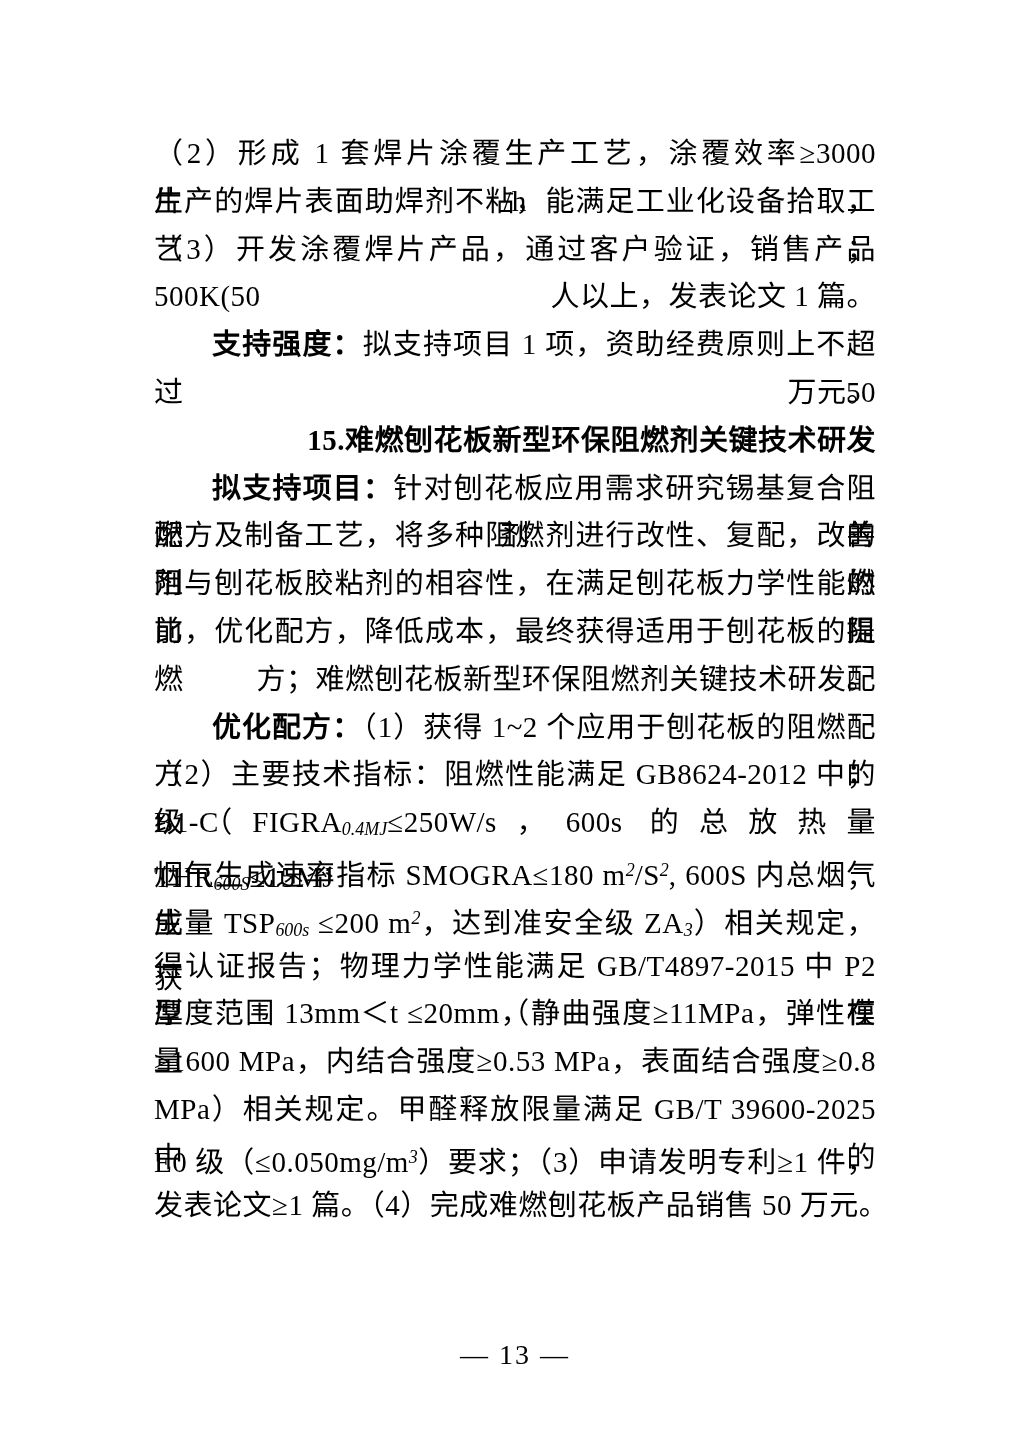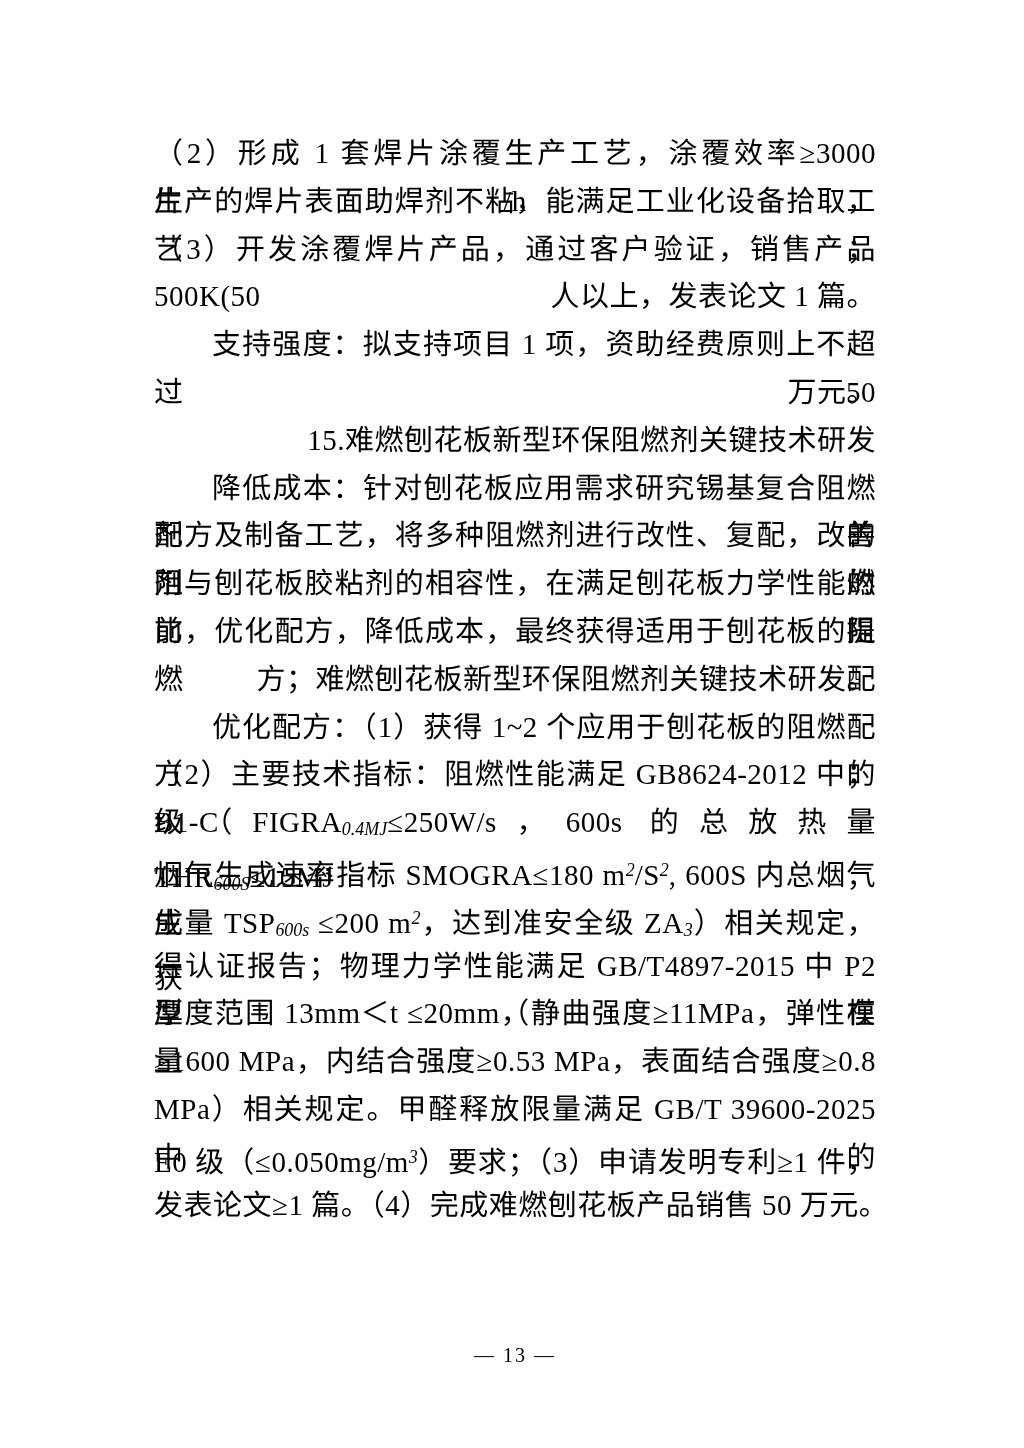--- a/index.html
+++ b/index.html
@@ -41,53 +41,53 @@
   .line.j {
     white-space: normal;
     text-align: justify;
     text-align-last: justify;
     text-justify: inter-character;
   }
   .line.indent {
     text-indent: 58px;
   }
   .bold {
-    font-weight: 400;
+    font-weight: 700;
   }
   sub, sup {
     font-size: 0.62em;
     letter-spacing: 0;
     font-style: italic;
   }
   sub { vertical-align: -0.18em; }
   sup { vertical-align: 0.5em; }
   .page-number {
     position: absolute;
     left: 154px;
     top: 1340px;
     width: 722px;
     text-align: center;
-    font-size: 20px;
+    font-size: 28px;
     line-height: 30px;
     letter-spacing: 2px;
   }
 </style>
 </head>
 <body>
 
 <div class="page">
   <div class="doc-body">
       <div class="line j"><span>（2）形成 1 套焊片涂覆生产工艺，涂覆效率≥3000 片/h，</span></div>
       <div class="line j"><span>生产的焊片表面助焊剂不粘，能满足工业化设备拾取工艺；</span></div>
       <div class="line j"><span>（3）开发涂覆焊片产品，通过客户验证，销售产品 500K(50</span></div>
       <div class="line"><span>人以上，发表论文 1 篇。</span></div>
       <div class="line j indent"><span class="bold">支持强度：</span><span>拟支持项目 1 项，资助经费原则上不超过 50</span></div>
       <div class="line"><span>万元。</span></div>
       <div class="line indent"><span class="bold">15.难燃刨花板新型环保阻燃剂关键技术研发</span></div>
-      <div class="line j indent"><span class="bold">降低成本：</span><span>针对刨花板应用需求研究锡基复合阻燃剂的</span></div>
+      <div class="line j indent"><span class="bold">拟支持项目：</span><span>针对刨花板应用需求研究锡基复合阻燃剂的</span></div>
       <div class="line j"><span>配方及制备工艺，将多种阻燃剂进行改性、复配，改善阻燃</span></div>
       <div class="line j"><span>剂与刨花板胶粘剂的相容性，在满足刨花板力学性能的前提</span></div>
       <div class="line j"><span>比，优化配方，降低成本，最终获得适用于刨花板的阻燃配</span></div>
       <div class="line"><span>方；难燃刨花板新型环保阻燃剂关键技术研发。</span></div>
       <div class="line j indent"><span class="bold">优化配方：</span><span>（1）获得 1~2 个应用于刨花板的阻燃配方；</span></div>
       <div class="line j"><span>（2）主要技术指标：阻燃性能满足 GB8624-2012 中的 B1-C</span></div>
       <div class="line j"><span>级（FIGRA</span><sub>0.4MJ</sub><span>≤250W/s，600s 的总放热量 THR</span><sub>600S</sub><span>≤15MJ，</span></div>
       <div class="line j"><span>烟气生成速率指标 SMOGRA≤180 m</span><sup>2</sup><span>/S</span><sup>2</sup><span>, 600S 内总烟气生</span></div>
       <div class="line j"><span>成量 TSP</span><sub>600s</sub><span> ≤200 m</span><sup>2</sup><span>，达到准安全级 ZA</span><sub>3</sub><span>）相关规定，获</span></div>
       <div class="line j"><span>得认证报告；物理力学性能满足 GB/T4897-2015 中 P2 型（在</span></div>

